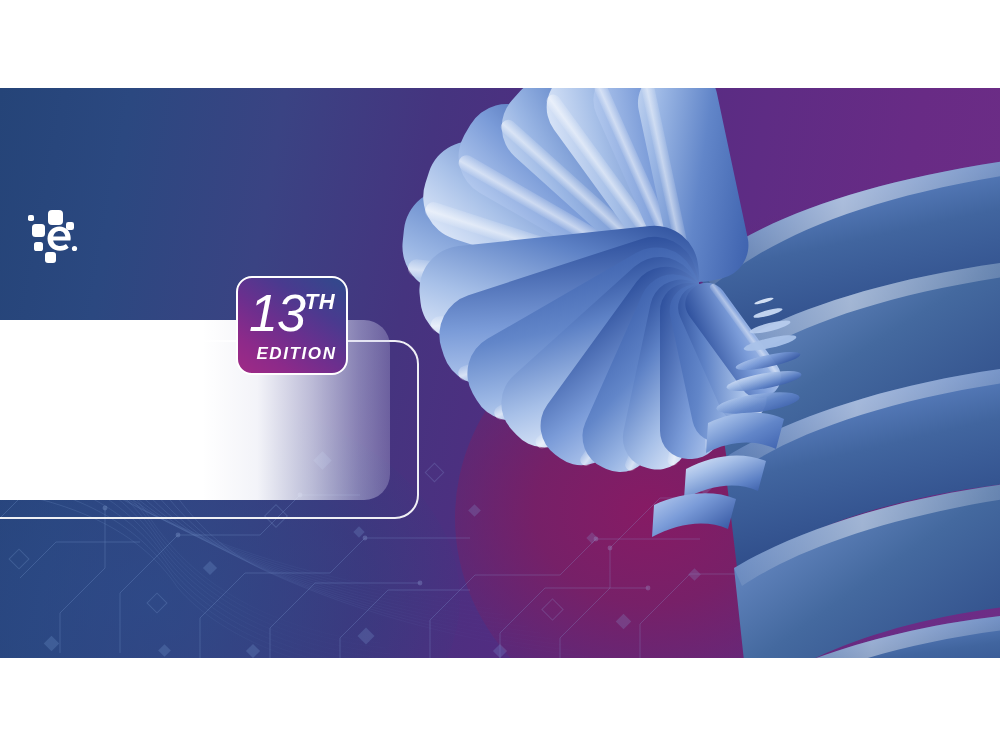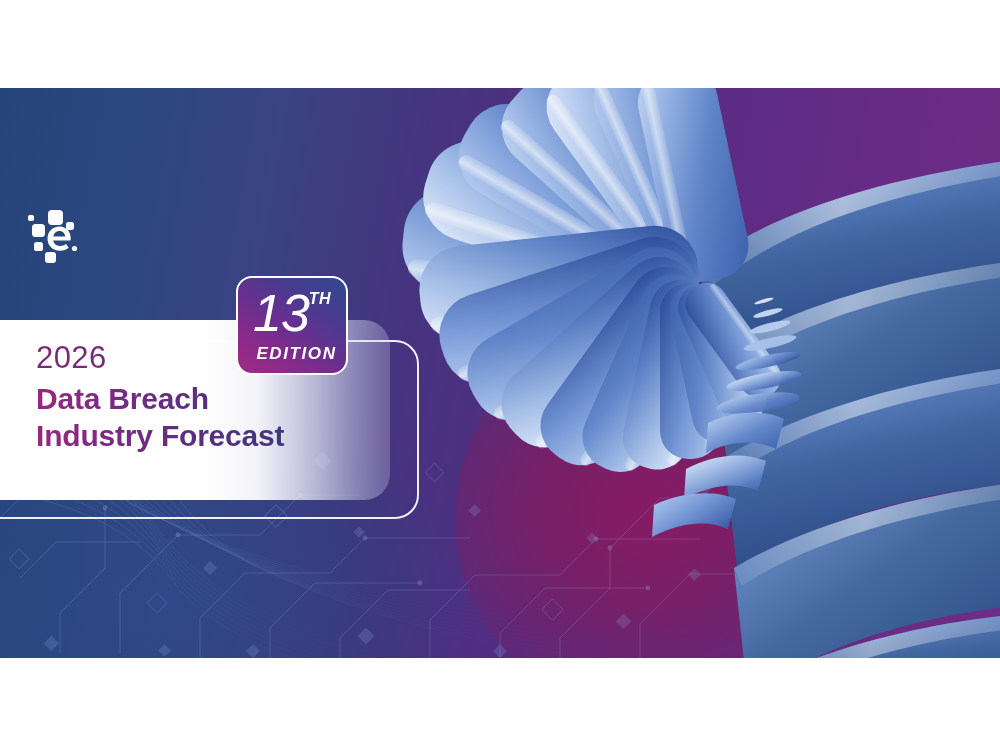--- a/index.html
+++ b/index.html
@@ -99,21 +99,21 @@
     border-radius:16px;border:2px solid #ffffff;
     background:linear-gradient(35deg,
         #a02a86 0%, #8c2a8a 22%, #6c2f8e 45%, #4a3a8f 70%, #2f4a8c 100%);
     box-sizing:border-box;
     display:flex;flex-direction:column;align-items:center;justify-content:center;
     color:#fff;
     font-style:italic;
   }
   #badge-num-row{display:flex;align-items:flex-start;line-height:1;}
   .badge-num{font-size:52px;font-weight:300;letter-spacing:-1px;color:#fff;}
-  .badge-sup{font-size:16px;font-weight:600;letter-spacing:.4px;color:#fff;margin-top:4px;}
+  .badge-sup{font-size:22px;font-weight:600;letter-spacing:.4px;color:#fff;margin-top:4px;}
   .badge-edition{font-size:17px;font-weight:600;letter-spacing:1.6px;color:#fff;margin-top:5px;margin-left:9px;}
 
   
   #logo{position:absolute;left:28px;top:118px;width:62px;height:62px;}
 </style>
 </head>
 <body>
 
 <div id="page">
 
@@ -350,25 +350,20 @@
         <path d="M8,140 C34,128 62,126 84,136 L76,166 C54,156 30,158 6,170 Z" fill="url(#bladeA)"></path>
         <path d="M-14,186 C12,172 42,168 66,178 L58,208 C36,198 10,202 -16,216 Z" fill="url(#bladeB)"></path>
         <path d="M-46,222 C-20,210 12,206 36,216 L28,246 C6,236 -22,240 -48,254 Z" fill="url(#bladeC)"></path>
       </g>
     </svg>
 
     <div id="card-outline"></div>
 
     <div id="title-card"></div>
 
-    <div id="headline">
-      <div class="t-year">2026</div>
-      <div class="t-line">Data Breach</div>
-      <div class="t-line">Industry Forecast</div>
-    </div>
 
     <div id="edition-badge">
       <div id="badge-num-row">
         <span class="badge-num">13</span>
         <span class="badge-sup">TH</span>
       </div>
       <div class="badge-edition">EDITION</div>
     </div>
 
     <svg id="logo" viewBox="0 0 62 62">

